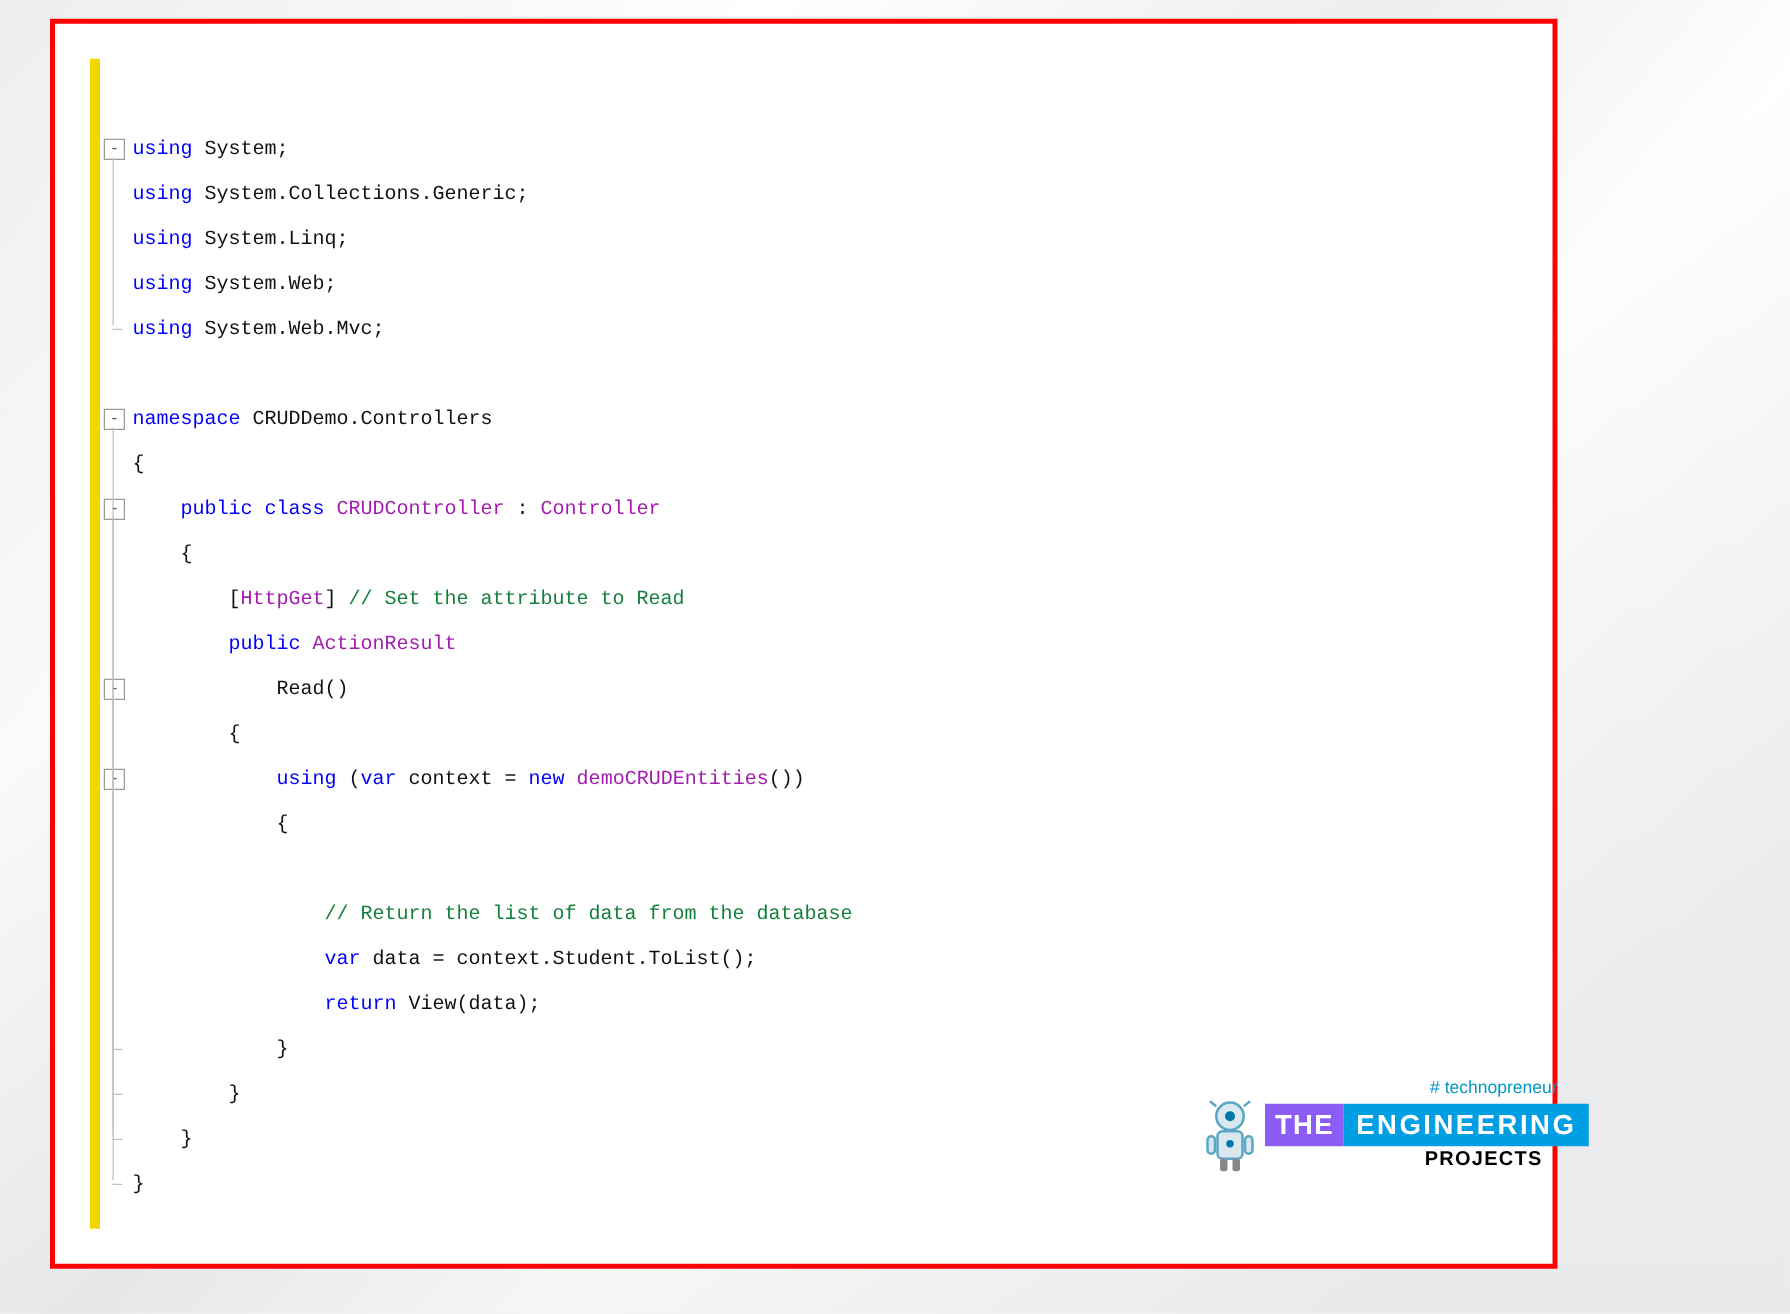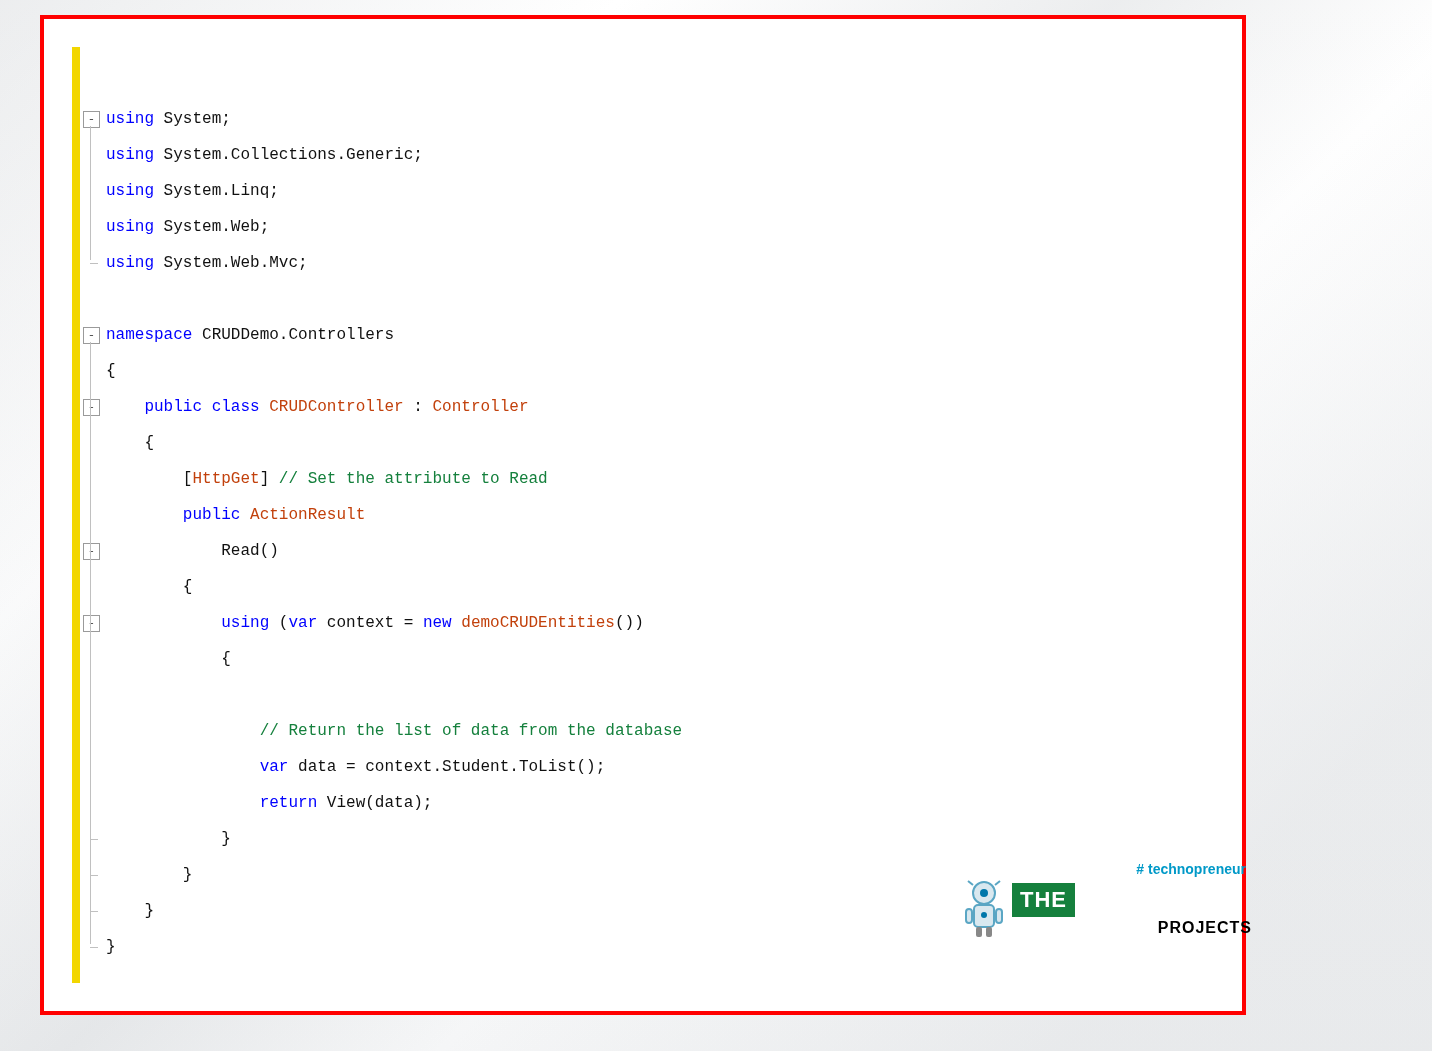--- a/index.html
+++ b/index.html
@@ -87,21 +87,21 @@
     bottom: 0;
     font-size: 16px;
     line-height: 36px;
     white-space: pre;
     color: #111;
   }
   .code .row {
     height: 36px;
   }
   .kw   { color: #0000ff; }
-  .type { color: #c2410c; }
+  .type { color: #a21caf; }
   .cmt  { color: #15803d; }
   .txt  { color: #111; }
   .highlight-row {
     position: absolute;
     left: -26px;
     right: -28px;
     height: 36px;
     background: #fcfcff;
     border-top: 1px solid #dcdce6;
     border-bottom: 1px solid #dcdce6;
@@ -116,48 +116,48 @@
     width: 300px;
     height: 90px;
     font-family: "Segoe UI", Arial, sans-serif;
   }
   .logo .hash {
     position: absolute;
     right: 6px;
     top: 0;
     color: #0099c8;
     font-size: 14px;
-    font-weight: 700;
+    font-weight: 400;
   }
   .logo .bar {
     position: absolute;
     left: 60px;
     top: 22px;
     height: 34px;
     display: flex;
   }
   .logo .bar .the {
-    background: #15803d;
+    background: #8b5cf6;
     color: #ffffff;
     font-weight: 800;
     font-size: 22px;
     padding: 4px 8px;
     letter-spacing: 1px;
   }
   .logo .bar .eng {
     background: #009fe3;
     color: #ffffff;
     font-weight: 800;
     font-size: 22px;
     padding: 4px 10px;
     letter-spacing: 2px;
   }
   .logo .proj {
     position: absolute;
-    right: 0;
+    right: 18px;
     top: 58px;
     color: #000;
     font-weight: 800;
     font-size: 16px;
     letter-spacing: 1px;
   }
   .logo .bot {
     position: absolute;
     left: 8px;
     top: 18px;
@@ -192,20 +192,21 @@
           <div class="outline-line-h" style="top: 792px;"></div>
         </div>
 
       <div class="code" id="code"><div class="highlight-row" style="top: 54px;"></div><div class="row" style="position: absolute; top: 54px;"><span class="txt"></span><span class="kw">using</span><span class="txt"> System;</span></div><div class="row" style="position: absolute; top: 90px;"><span class="txt"></span><span class="kw">using</span><span class="txt"> System.Collections.Generic;</span></div><div class="row" style="position: absolute; top: 126px;"><span class="txt"></span><span class="kw">using</span><span class="txt"> System.Linq;</span></div><div class="row" style="position: absolute; top: 162px;"><span class="txt"></span><span class="kw">using</span><span class="txt"> System.Web;</span></div><div class="row" style="position: absolute; top: 198px;"><span class="txt"></span><span class="kw">using</span><span class="txt"> System.Web.Mvc;</span></div><div class="row" style="position: absolute; top: 234px;"><span class="txt"></span></div><div class="row" style="position: absolute; top: 270px;"><span class="txt"></span><span class="kw">namespace</span><span class="txt"> CRUDDemo.Controllers</span></div><div class="row" style="position: absolute; top: 306px;"><span class="txt"></span><span class="txt">{</span></div><div class="row" style="position: absolute; top: 342px;"><span class="txt">    </span><span class="kw">public</span><span class="txt"> </span><span class="kw">class</span><span class="txt"> </span><span class="type">CRUDController</span><span class="txt"> : </span><span class="type">Controller</span></div><div class="row" style="position: absolute; top: 378px;"><span class="txt">    </span><span class="txt">{</span></div><div class="row" style="position: absolute; top: 414px;"><span class="txt">        </span><span class="txt">[</span><span class="type">HttpGet</span><span class="txt">] </span><span class="cmt">// Set the attribute to Read</span></div><div class="row" style="position: absolute; top: 450px;"><span class="txt">        </span><span class="kw">public</span><span class="txt"> </span><span class="type">ActionResult</span></div><div class="row" style="position: absolute; top: 486px;"><span class="txt">            </span><span class="txt">Read()</span></div><div class="row" style="position: absolute; top: 522px;"><span class="txt">        </span><span class="txt">{</span></div><div class="row" style="position: absolute; top: 558px;"><span class="txt">            </span><span class="kw">using</span><span class="txt"> (</span><span class="kw">var</span><span class="txt"> context = </span><span class="kw">new</span><span class="txt"> </span><span class="type">demoCRUDEntities</span><span class="txt">())</span></div><div class="row" style="position: absolute; top: 594px;"><span class="txt">            </span><span class="txt">{</span></div><div class="row" style="position: absolute; top: 630px;"><span class="txt">            </span></div><div class="row" style="position: absolute; top: 666px;"><span class="txt">                </span><span class="cmt">// Return the list of data from the database</span></div><div class="row" style="position: absolute; top: 702px;"><span class="txt">                </span><span class="kw">var</span><span class="txt"> data = context.Student.ToList();</span></div><div class="row" style="position: absolute; top: 738px;"><span class="txt">                </span><span class="kw">return</span><span class="txt"> View(data);</span></div><div class="row" style="position: absolute; top: 774px;"><span class="txt">            </span><span class="txt">}</span></div><div class="row" style="position: absolute; top: 810px;"><span class="txt">        </span><span class="txt">}</span></div><div class="row" style="position: absolute; top: 846px;"><span class="txt">    </span><span class="txt">}</span></div><div class="row" style="position: absolute; top: 882px;"><span class="txt"></span><span class="txt">}</span></div></div>
     </div>
 
     <div class="logo">
       <span class="hash"># technopreneur</span>
       <span class="bar">
         <span class="the">THE</span>
+        <span class="eng">ENGINEERING</span>
       </span>
       <span class="proj">PROJECTS</span>
       <span class="bot">
         <svg viewBox="0 0 48 60">
           <circle cx="24" cy="14" r="11" fill="#d9e8ef" stroke="#5aa6c4" stroke-width="2"></circle>
           <circle cx="24" cy="14" r="4" fill="#0077aa"></circle>
           <line x1="13" y1="6" x2="8" y2="2" stroke="#5aa6c4" stroke-width="2"></line>
           <line x1="35" y1="6" x2="40" y2="2" stroke="#5aa6c4" stroke-width="2"></line>
           <rect x="14" y="26" width="20" height="22" rx="4" fill="#d9e8ef" stroke="#5aa6c4" stroke-width="2"></rect>
           <circle cx="24" cy="36" r="3" fill="#0077aa"></circle>

